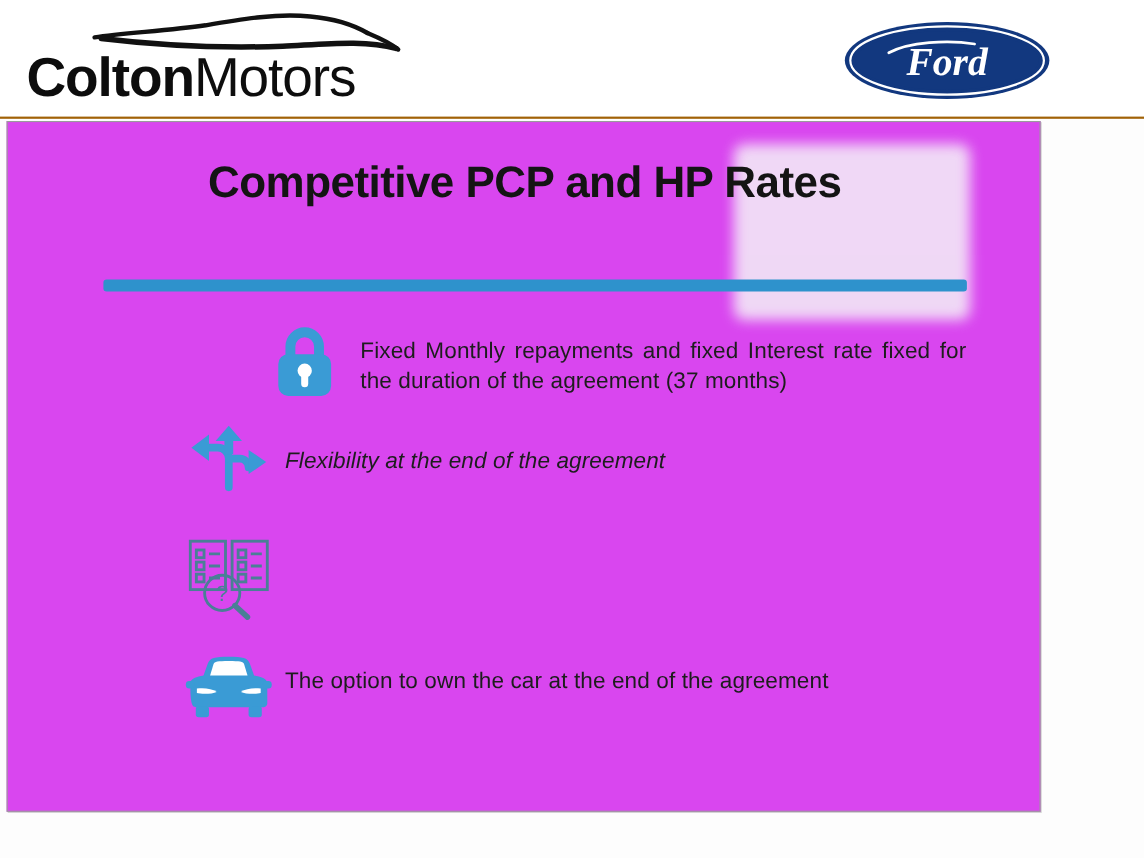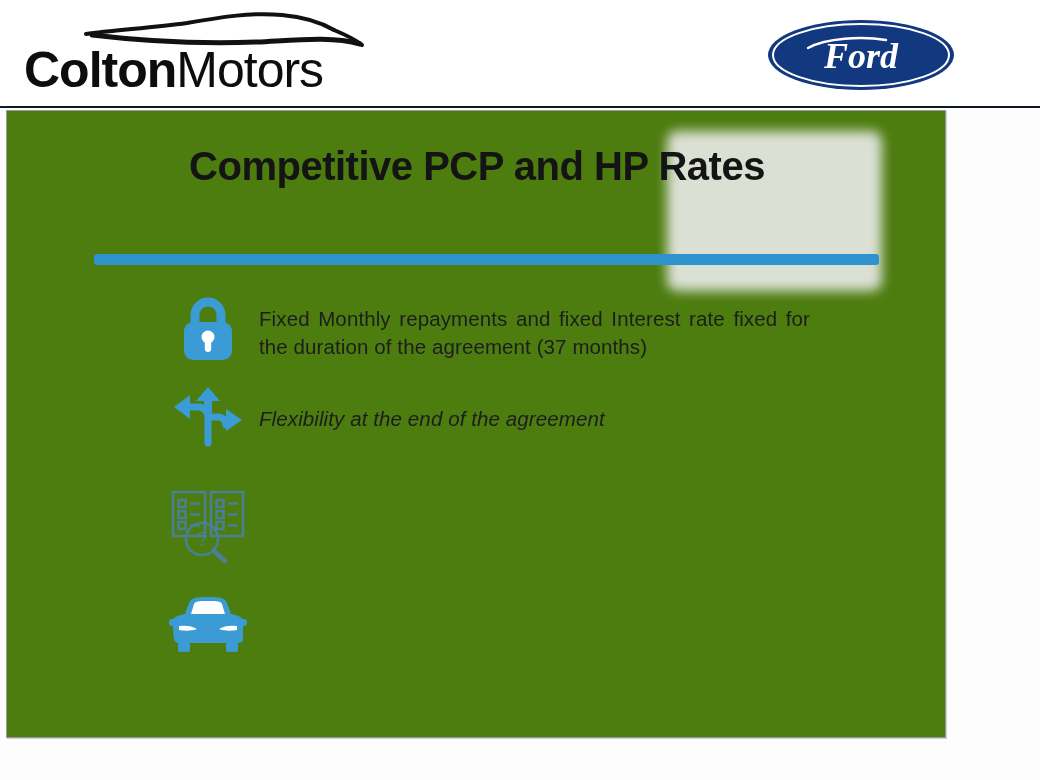--- a/index.html
+++ b/index.html
@@ -16,21 +16,21 @@
   }
 
   
   .header {
     position: absolute;
     left: 0;
     top: 0;
     width: 1040px;
     height: 108px;
     background: #ffffff;
-    border-bottom: 2px solid #0f172a;
+    border-bottom: 2px solid #a16207;
     box-sizing: border-box;
   }
 
   .brand-logo {
     position: absolute;
     left: 24px;
     top: 6px;
     width: 360px;
     height: 96px;
   }
@@ -68,21 +68,21 @@
     height: 74px;
   }
 
   
   .card {
     position: absolute;
     left: 6px;
     top: 110px;
     width: 940px;
     height: 628px;
-    background: #4d7c0f;
+    background: #d946ef;
     border: 1px solid #9b9b9b;
     box-sizing: border-box;
     box-shadow: 1px 1px 0 rgba(0,0,0,0.18);
     overflow: hidden;
   }
   .watermark-blob {
     position: absolute;
     left: 660px;
     top: 20px;
     width: 215px;
@@ -153,21 +153,21 @@
     text-align: justify;
     text-align-last: left;
     letter-spacing: 0.1px;
   }
 
   .row-lock .feature-icon   { padding-top: 2px; }
   .row-flex .feature-icon   { padding-top: 0px; }
   .row-compare .feature-icon{ padding-top: 2px; }
   .row-car .feature-icon    { padding-top: 8px; }
 
-  .row-lock    { margin-top: 2px; }
+  .row-lock    { margin-top: 2px; justify-content: center; }
   .row-flex    { margin-top: 6px; }
   .row-compare { margin-top: 8px; }
   .row-car     { margin-top: 10px; }
 
   .row-lock .feature-text    { padding-top: 12px; }
   .row-flex .feature-text    { padding-top: 18px; font-style: italic; }
   .row-compare .feature-text { padding-top: 4px; }
   .row-car .feature-text     { padding-top: 18px; }
 </style>
 </head>
@@ -260,17 +260,18 @@
             <path d="M6 26 C 6 22, 12 20, 18 19 L 22 8 C 24 3, 28 2, 41 2 C 54 2, 58 3, 60 8 L 64 19 C 70 20, 76 22, 76 26 L 76 44 C 76 47, 74 48, 70 48 L 12 48 C 8 48, 6 47, 6 26 Z" fill="#3a9bd5"></path>
             <path d="M24 19 L27 9 C28 6.5, 31 6, 41 6 C 51 6, 54 6.5, 55 9 L 58 19 Z" fill="#ffffff"></path>
             <path d="M12 31 C 18 30, 26 31, 30 34 C 26 36, 16 36, 12 35 Z" fill="#ffffff"></path>
             <path d="M70 31 C 64 30, 56 31, 52 34 C 56 36, 66 36, 70 35 Z" fill="#ffffff"></path>
             <rect x="11" y="47" width="12" height="10" rx="2.5" fill="#3a9bd5"></rect>
             <rect x="59" y="47" width="12" height="10" rx="2.5" fill="#3a9bd5"></rect>
             <rect x="2" y="24" width="8" height="7" rx="3" fill="#3a9bd5"></rect>
             <rect x="72" y="24" width="8" height="7" rx="3" fill="#3a9bd5"></rect>
           </svg>
         </div>
+        <div class="feature-text">The option to own the car at the end of the agreement</div>
       </div>
 
     </div>
   </div>
 </div>
 
 </body></html>

